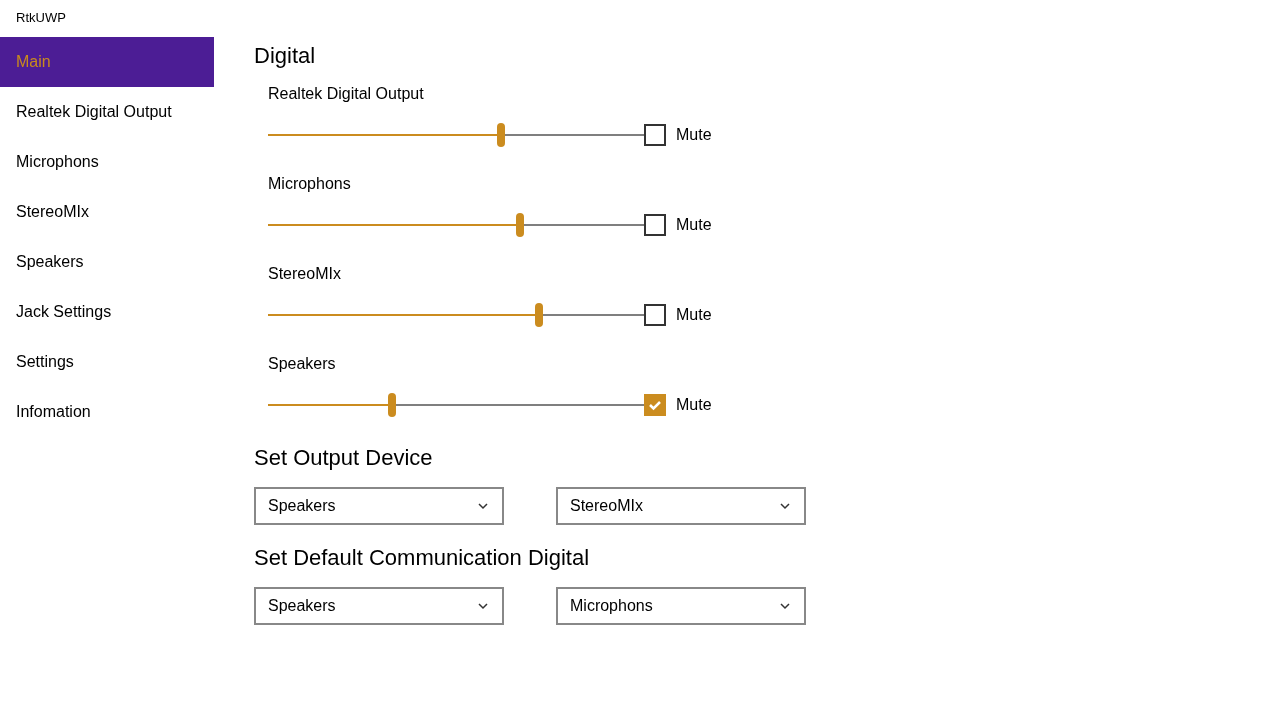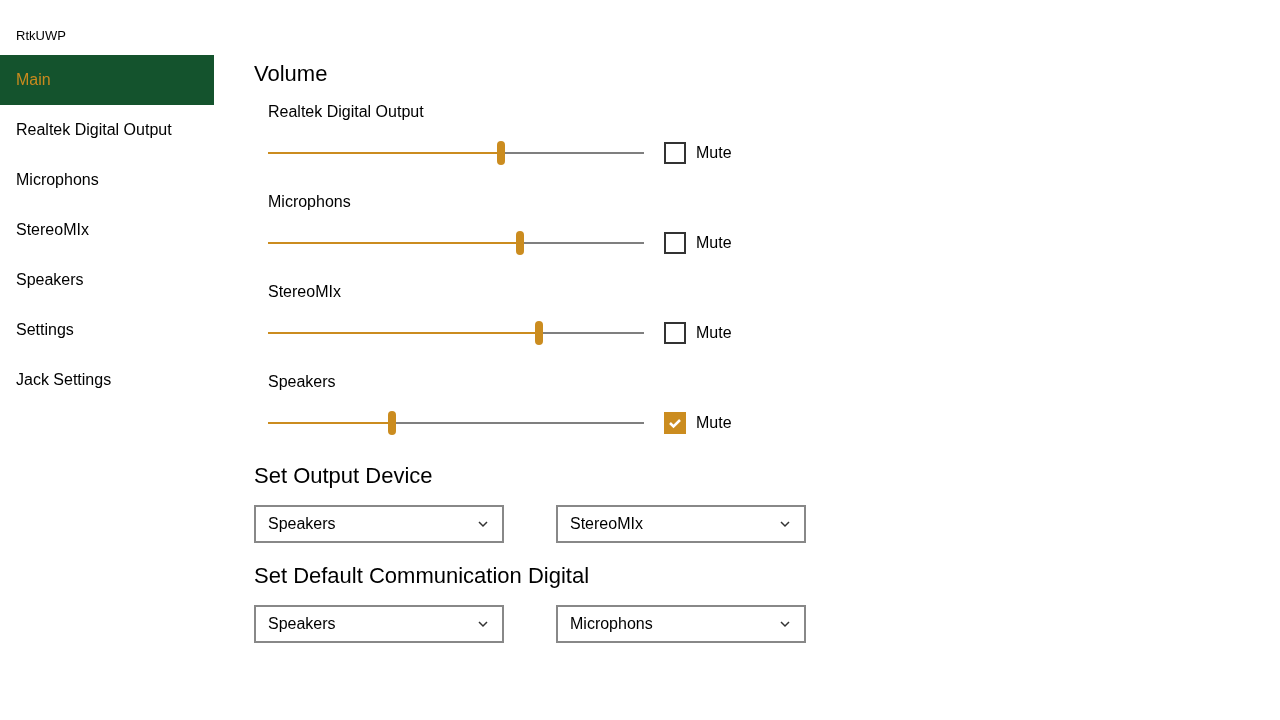--- a/index.html
+++ b/index.html
@@ -7,38 +7,38 @@
     font-family: "Segoe UI", -apple-system, BlinkMacSystemFont, sans-serif;
     font-weight: 400;
     background: #ffffff;
     color: #000000;
     width: 1280px;
     height: 720px;
     overflow: hidden;
   }
   .app-title {
     font-size: 13px;
-    padding: 28px 16px 12px 16px;
+    padding: 10px 16px 12px 16px;
     color: #000;
   }
   .layout {
     display: flex;
   }
   .sidebar {
     width: 214px;
     flex: 0 0 214px;
   }
   .sidebar-item {
     padding: 16px 16px;
     font-size: 16px;
     color: #000;
     cursor: pointer;
   }
   .sidebar-item.active {
-    background: #14532d;
+    background: #4c1d95;
     color: #c98a1e;
   }
   .content {
     flex: 1;
     padding: 6px 0 0 40px;
   }
   h2.section-title {
     font-size: 22px;
     font-weight: 400;
     margin-bottom: 16px;
@@ -52,21 +52,20 @@
     margin-bottom: 28px;
   }
   .volume-label {
     font-size: 16px;
     margin-bottom: 20px;
     padding-left: 14px;
   }
   .slider-line {
     display: flex;
     align-items: center;
-    gap: 20px;
   }
   .slider {
     position: relative;
     width: 376px;
     height: 24px;
     margin-left: 14px;
     cursor: pointer;
   }
   .track {
     position: absolute;
@@ -164,27 +163,28 @@
 <div class="app-title">RtkUWP</div>
 
 <div class="layout">
 
   <div class="sidebar" id="sidebar">
       <div class="sidebar-item active">Main</div>
       <div class="sidebar-item">Realtek Digital Output</div>
       <div class="sidebar-item">Microphons</div>
       <div class="sidebar-item">StereoMIx</div>
       <div class="sidebar-item">Speakers</div>
+      <div class="sidebar-item">Jack Settings</div>
       <div class="sidebar-item">Settings</div>
-      <div class="sidebar-item">Jack Settings</div>
+      <div class="sidebar-item">Infomation</div>
     </div>
 
   <div class="content">
 
-    <h2 class="section-title first">Volume</h2>
+    <h2 class="section-title first">Digital</h2>
 
     <div id="volumes">
         <div class="volume-row">
           <div class="volume-label">Realtek Digital Output</div>
           <div class="slider-line">
             <div class="slider">
               <div class="track"></div>
               <div class="track-fill" style="width: 62%;"></div>
               <div class="thumb" style="left: 62%;"></div>
             </div>

